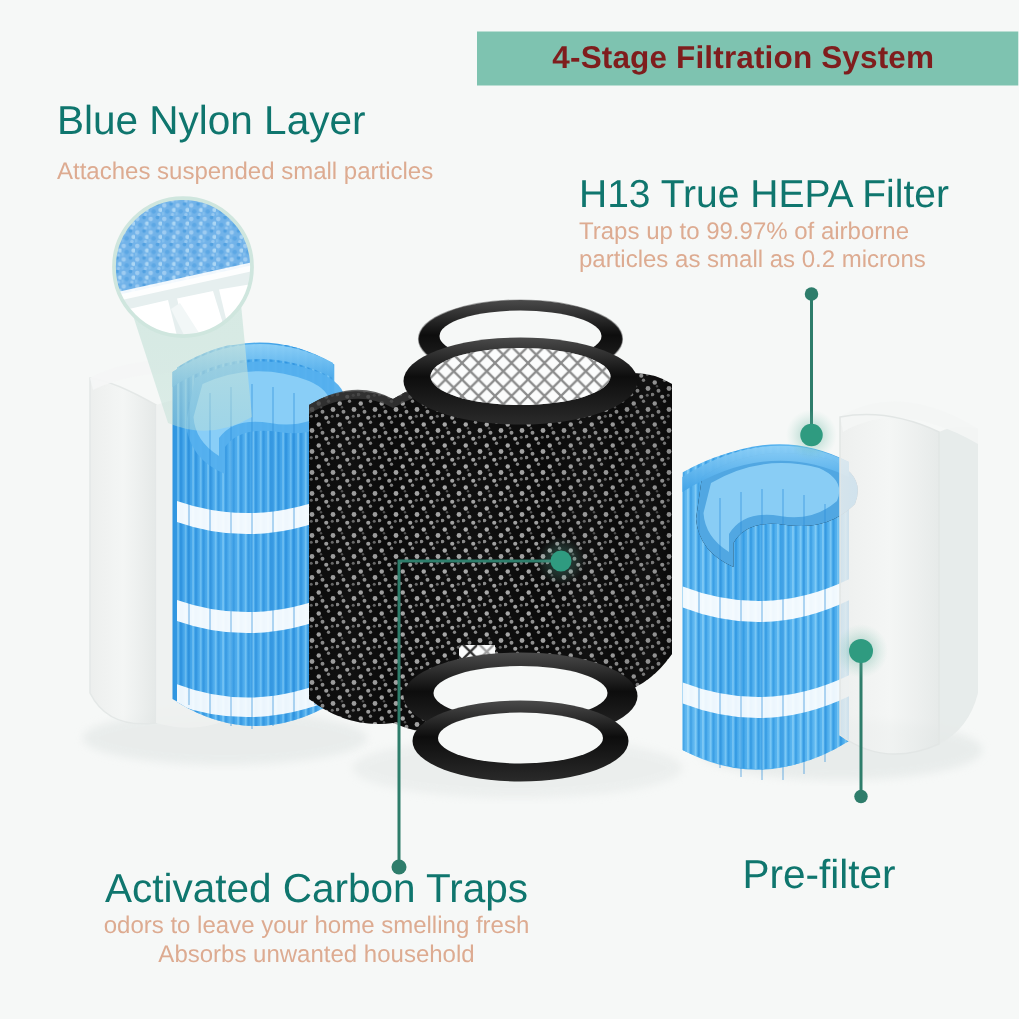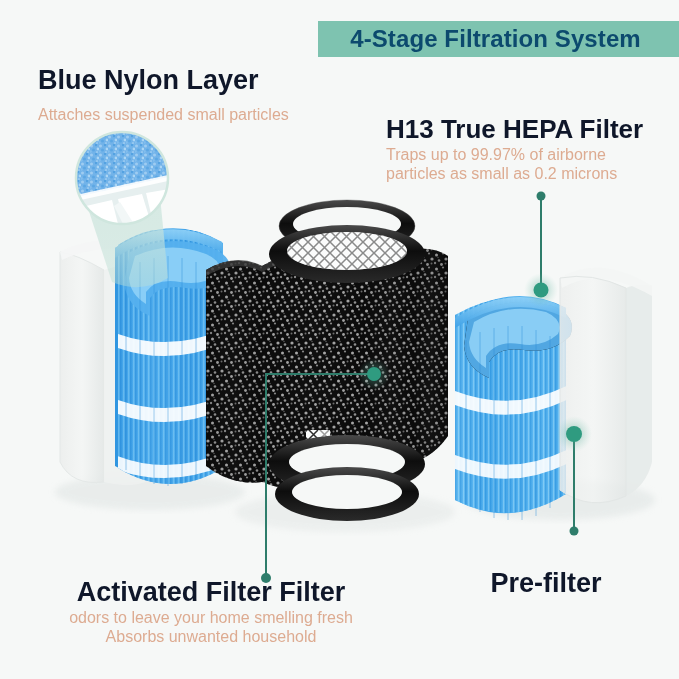--- a/index.html
+++ b/index.html
@@ -13,28 +13,28 @@
   }
   #stage{position:absolute;inset:0;width:679px;height:679px;overflow:hidden;}
 
   
   .banner{
     position:absolute;left:318px;top:21px;width:361px;height:36px;
     background:#7ec3b0;
     display:flex;align-items:center;justify-content:center;
   }
   .banner-text{
-    color:#0c4a6e;font-size:24px;font-weight:bold;letter-spacing:.1px;
+    color:#7f1d1d;font-size:21px;font-weight:bold;letter-spacing:.1px;
     white-space:nowrap;padding-right:6px;
   }
 
   
   .callout{position:absolute;}
   .c-title{
-    color:#0f172a;font-weight:bold;line-height:1.05;white-space:nowrap;
+    color:#0f766e;font-weight:normal;line-height:1.05;white-space:nowrap;
   }
   .c-sub{
     color:#ddab91;line-height:1.18;font-size:15.5px;
   }
 
   #cal-nylon{left:38px;top:66px;text-align:left;}
   #cal-nylon .c-title{font-size:27px;}
   #cal-nylon .c-sub{font-size:16px;margin-top:12px;}
 
   #cal-hepa{left:386px;top:116px;text-align:left;width:282px;}
@@ -333,21 +333,21 @@
 
   <div class="callout" id="cal-hepa">
     <div class="c-title">H13 True HEPA Filter</div>
     <div class="c-sub">
       <div>Traps up to 99.97% of airborne</div>
       <div>particles as small as 0.2 microns</div>
     </div>
   </div>
 
   <div class="callout" id="cal-carbon">
-    <div class="c-title">Activated Filter Filter</div>
+    <div class="c-title">Activated Carbon Traps</div>
     <div class="c-sub">
       <div>odors to leave your home smelling fresh</div>
       <div>Absorbs unwanted household</div>
     </div>
   </div>
 
   <div class="callout" id="cal-pre">
     <div class="c-title">Pre-filter</div>
   </div>
 

